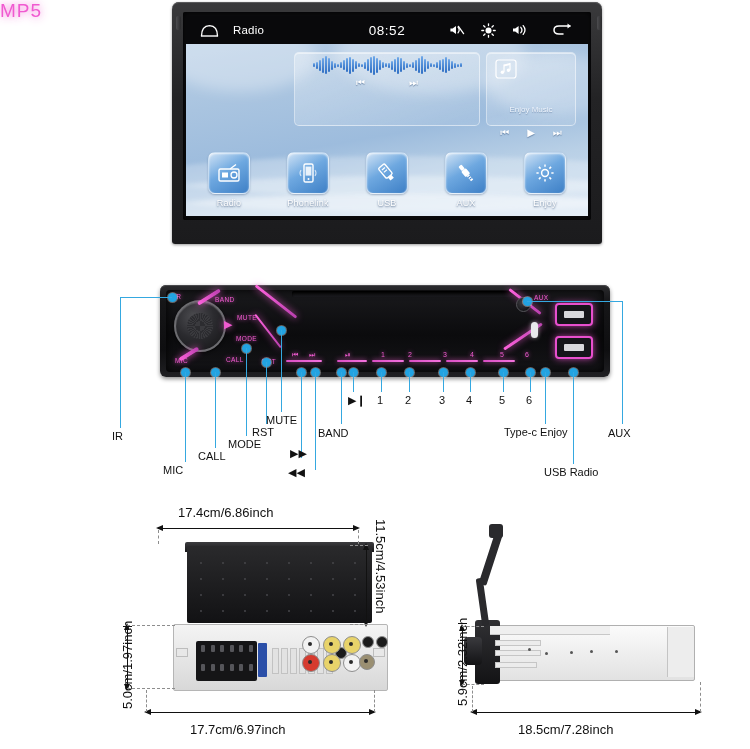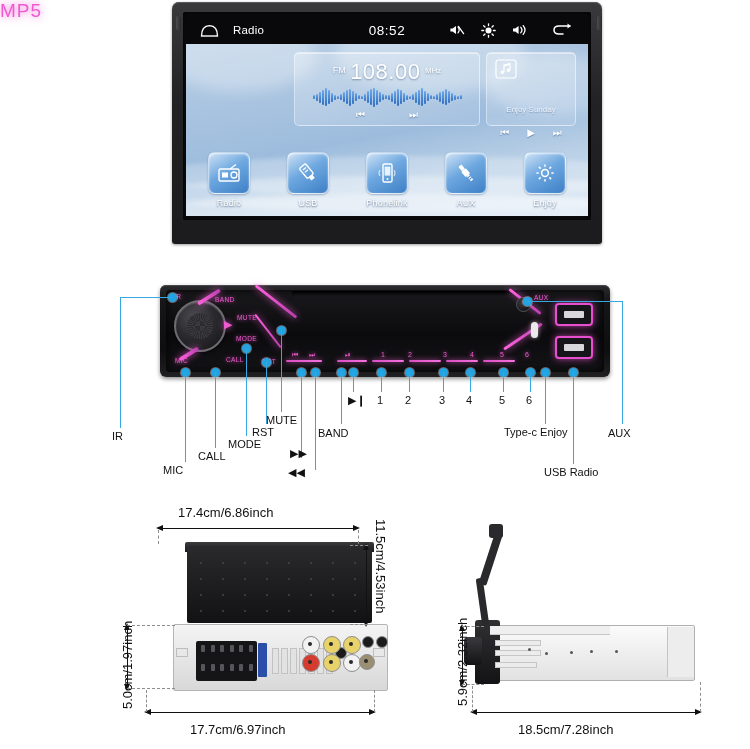--- a/index.html
+++ b/index.html
@@ -221,25 +221,20 @@
 <div class="abs" id="wallpaper">
   <div class="cloud" style="left:-20px;top:-22px;width:150px;height:70px;"></div>
   <div class="cloud" style="left:150px;top:-30px;width:190px;height:80px;"></div>
   <div class="cloud" style="left:300px;top:10px;width:140px;height:60px;"></div>
   <div class="wave" style="top:112px;height:40px;opacity:.45;"></div>
   <div class="wave" style="top:132px;height:36px;opacity:.6;"></div>
   <div class="wave" style="top:150px;height:34px;opacity:.85;"></div>
 
 
   <div class="widget" id="w-radio">
-    <div class="freqrow">
-      <span class="fm">FM</span>
-      <span class="num">108.00</span>
-      <span class="mhz">MHz</span>
-    </div>
     <div id="eq">
         <i style="height: 4px;"></i>
         <i style="height: 7px;"></i>
         <i style="height: 11px;"></i>
         <i style="height: 15px;"></i>
         <i style="height: 18px;"></i>
         <i style="height: 14px;"></i>
         <i style="height: 9px;"></i>
         <i style="height: 5px;"></i>
         <i style="height: 3px;"></i>
@@ -293,66 +288,66 @@
 
   <div class="widget" id="w-music">
     <svg id="musicnote" viewBox="0 0 22 20">
       <rect x="1" y="1" width="20" height="18" rx="2.5" fill="none" stroke="#fff" stroke-width="1.2"></rect>
       <path d="M9 5.5 L15 4 V6 L9 7.5 Z" fill="#fff"></path>
       <line x1="9" y1="5.5" x2="9" y2="13" stroke="#fff" stroke-width="1.2"></line>
       <line x1="15" y1="4" x2="15" y2="11" stroke="#fff" stroke-width="1.2"></line>
       <circle cx="7.4" cy="13.3" r="1.7" fill="#fff"></circle>
       <circle cx="13.4" cy="11.3" r="1.7" fill="#fff"></circle>
     </svg>
-    <div class="musiclabel">Enjoy Sunday</div>
+    <div class="musiclabel">Enjoy Music</div>
     <div class="transport music">
       <span class="tbtn">⏮</span>
       <span class="tbtn">▶</span>
       <span class="tbtn">⏭</span>
     </div>
   </div>
 </div>
 
 
 <div class="abs" id="apps">
   <div class="app">
     <div class="tile">
       <svg width="24" height="20" viewBox="0 0 24 20">
         <rect x="2" y="6" width="20" height="12" rx="1.5" fill="none" stroke="#fff" stroke-width="1.4"></rect>
         <line x1="13" y1="6" x2="19" y2="1.5" stroke="#fff" stroke-width="1.3"></line>
         <circle cx="17" cy="12" r="3" fill="none" stroke="#fff" stroke-width="1.3"></circle>
         <rect x="5" y="9.5" width="6" height="5" fill="#fff"></rect>
       </svg>
     </div>
     <div class="lbl">Radio</div>
+  </div>
+  <div class="app">
+    <div class="tile">
+      <svg width="22" height="22" viewBox="0 0 22 22">
+        <rect x="7" y="2" width="9" height="18" rx="1.6" fill="none" stroke="#fff" stroke-width="1.4"></rect>
+        <rect x="8.6" y="4.6" width="5.8" height="9" fill="#fff" opacity=".85"></rect>
+        <circle cx="11.5" cy="17" r="1" fill="#fff"></circle>
+        <path d="M18 8 q2 3 0 6" fill="none" stroke="#fff" stroke-width="1.1" opacity=".7"></path>
+        <path d="M4 8 q-2 3 0 6" fill="none" stroke="#fff" stroke-width="1.1" opacity=".7"></path>
+      </svg>
+    </div>
+    <div class="lbl">Phonelink</div>
   </div>
   <div class="app">
     <div class="tile">
       <svg width="24" height="24" viewBox="0 0 24 24">
         <g transform="rotate(-40 12 12)">
           <rect x="8" y="3" width="8" height="13" rx="1.5" fill="none" stroke="#fff" stroke-width="1.4"></rect>
           <rect x="9.8" y="16" width="4.4" height="4" fill="#fff"></rect>
           <line x1="10" y1="6.5" x2="14" y2="6.5" stroke="#fff" stroke-width="1.2"></line>
           <line x1="10" y1="9.5" x2="14" y2="9.5" stroke="#fff" stroke-width="1.2"></line>
         </g>
       </svg>
     </div>
     <div class="lbl">USB</div>
-  </div>
-  <div class="app">
-    <div class="tile">
-      <svg width="22" height="22" viewBox="0 0 22 22">
-        <rect x="7" y="2" width="9" height="18" rx="1.6" fill="none" stroke="#fff" stroke-width="1.4"></rect>
-        <rect x="8.6" y="4.6" width="5.8" height="9" fill="#fff" opacity=".85"></rect>
-        <circle cx="11.5" cy="17" r="1" fill="#fff"></circle>
-        <path d="M18 8 q2 3 0 6" fill="none" stroke="#fff" stroke-width="1.1" opacity=".7"></path>
-        <path d="M4 8 q-2 3 0 6" fill="none" stroke="#fff" stroke-width="1.1" opacity=".7"></path>
-      </svg>
-    </div>
-    <div class="lbl">Phonelink</div>
   </div>
   <div class="app">
     <div class="tile">
       <svg width="24" height="24" viewBox="0 0 24 24">
         <g transform="rotate(-40 12 12)">
           <rect x="10" y="2.5" width="4" height="5.5" rx="1" fill="#fff"></rect>
           <rect x="9" y="8" width="6" height="7" rx="1.2" fill="#fff"></rect>
           <rect x="10.6" y="15" width="2.8" height="6.5" fill="#fff"></rect>
           <line x1="10.6" y1="17" x2="13.4" y2="17" stroke="#3d7fc6" stroke-width="1"></line>
           <line x1="10.6" y1="19.2" x2="13.4" y2="19.2" stroke="#3d7fc6" stroke-width="1"></line>

